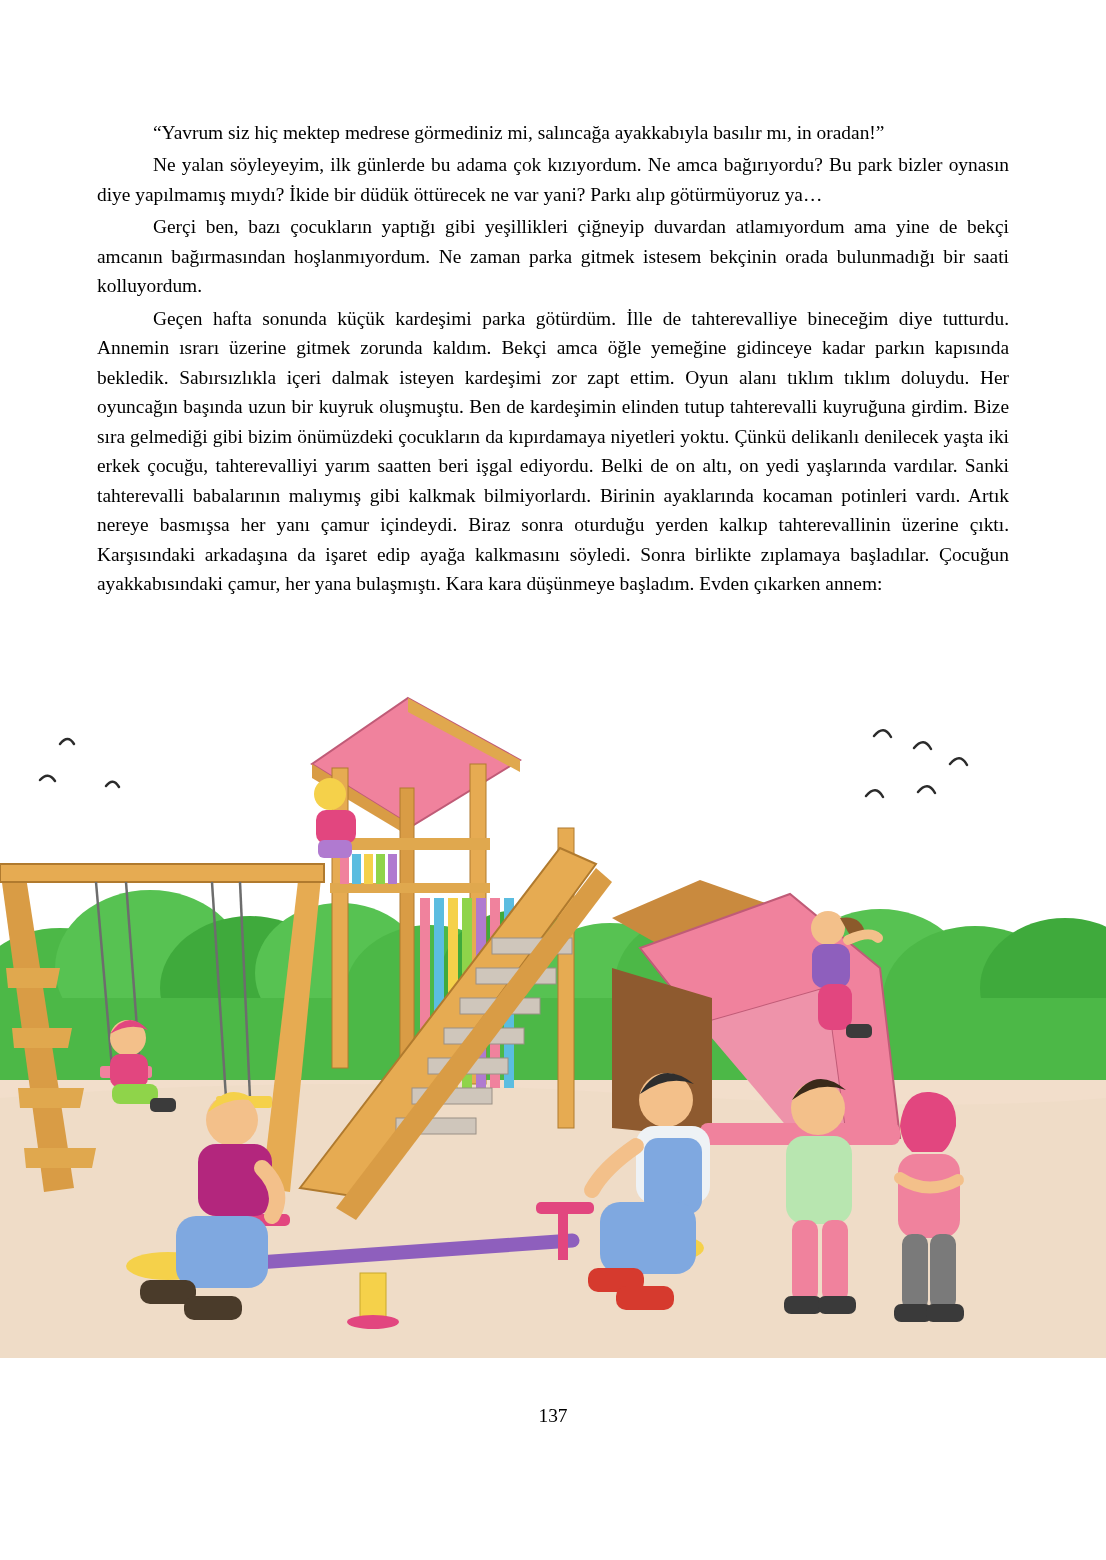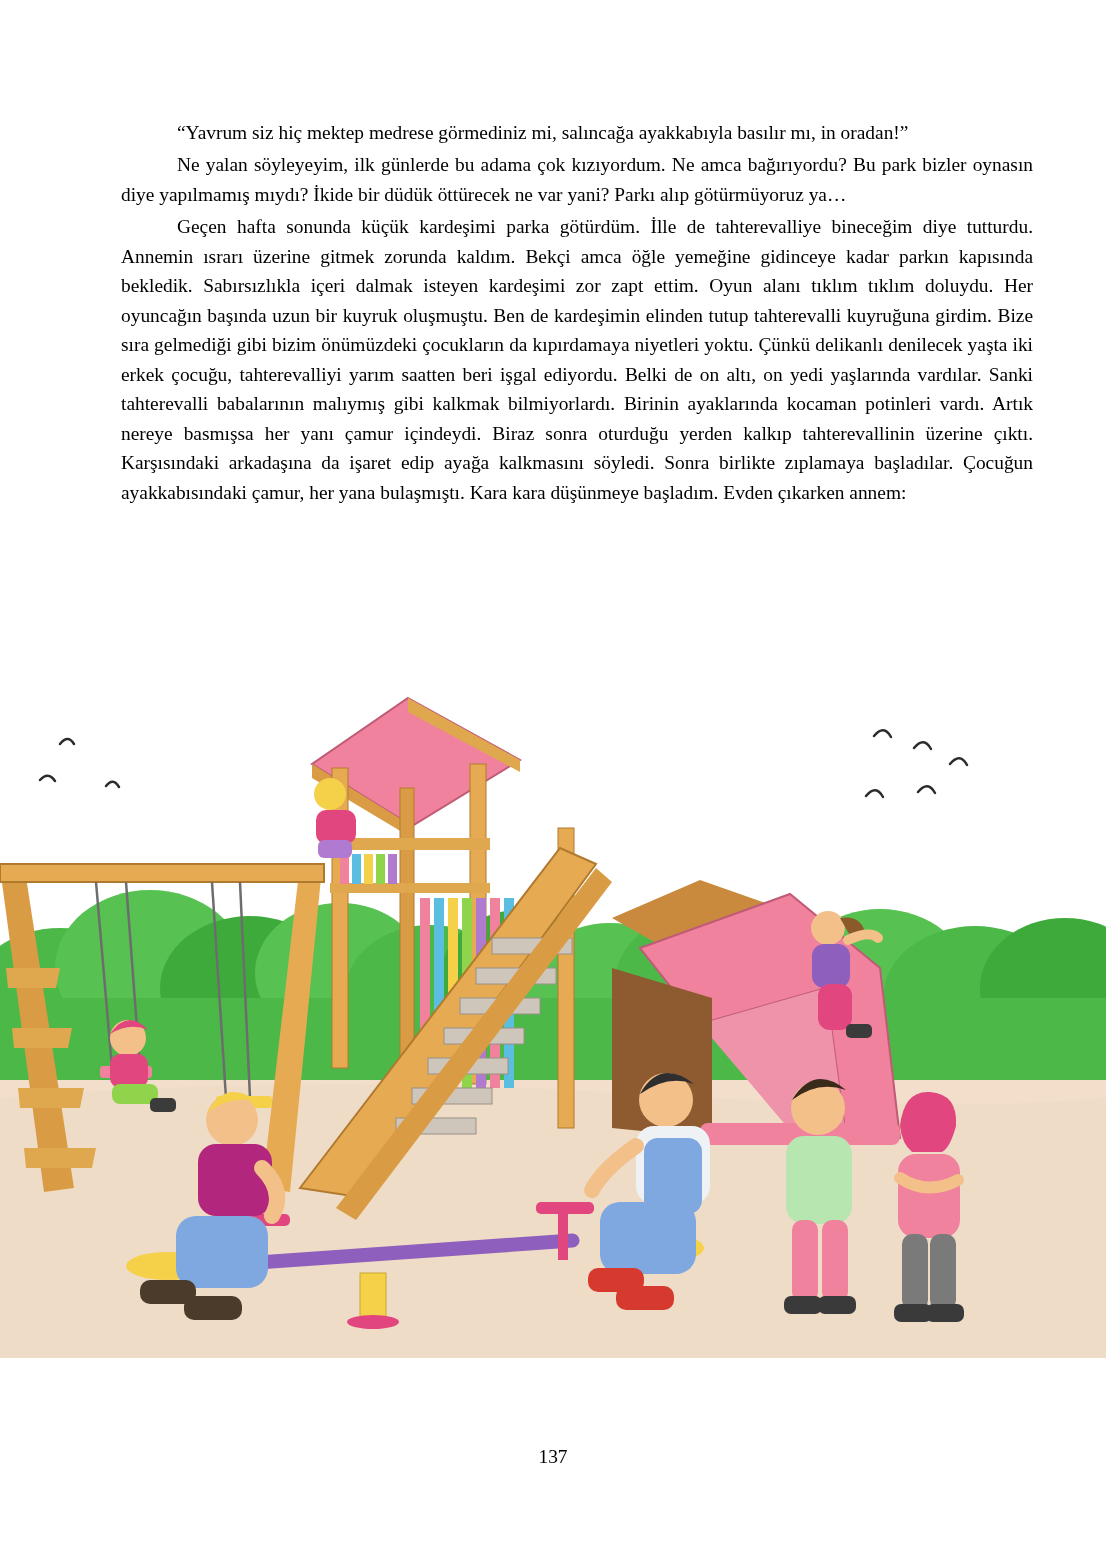--- a/index.html
+++ b/index.html
@@ -20,21 +20,20 @@
     inset: 0;
     width: 1106px;
     height: 1560px;
     background: #ffffff;
   }
   .text-block {
     position: absolute;
     left: 97px;
     top: 118px;
     width: 912px;
-    margin-left: 24px;
   }
   .para {
     font-size: 19.4px;
     line-height: 1.52;
     text-align: justify;
     text-justify: inter-word;
     margin: 0 0 3px 0;
     text-indent: 56px;
     hyphens: manual;
   }
@@ -47,32 +46,32 @@
     height: 690px;
     overflow: hidden;
   }
   .page-number {
     position: absolute;
     left: 0;
     top: 1405px;
     width: 1106px;
     text-align: center;
     font-size: 19.4px;
-    margin-top: 41px;
   }
   svg { display: block; }
 </style>
 </head>
 <body>
 
 <div class="page">
 
   <div class="text-block">
     <p class="para">“Yavrum siz hiç mektep medrese görmediniz mi, salıncağa ayakkabıyla basılır mı, in ora­dan!”</p>
     <p class="para">Ne yalan söyleyeyim, ilk günlerde bu adama çok kızıyordum. Ne amca bağırıyordu? Bu park bizler oynasın diye yapılmamış mıydı? İkide bir düdük öttürecek ne var yani? Parkı alıp götürmüyoruz ya…</p>
+    <p class="para">Gerçi ben, bazı çocukların yaptığı gibi yeşillikleri çiğneyip duvardan atlamıyordum ama yine de bekçi amcanın bağırmasından hoşlanmıyordum. Ne zaman parka gitmek istesem bek­çinin orada bulunmadığı bir saati kolluyordum.</p>
     <p class="para">Geçen hafta sonunda küçük kardeşimi parka götürdüm. İlle de tahterevalliye bineceğim diye tutturdu. Annemin ısrarı üzerine gitmek zorunda kaldım. Bekçi amca öğle yemeğine gidin­ceye kadar parkın kapısında bekledik. Sabırsızlıkla içeri dalmak isteyen kardeşimi zor zapt ettim. Oyun alanı tıklım tıklım doluydu. Her oyuncağın başında uzun bir kuyruk oluşmuştu. Ben de kardeşimin elinden tutup tahterevalli kuyruğuna girdim. Bize sıra gelmediği gibi bizim önümüzdeki çocukların da kıpırdamaya niyetleri yoktu. Çünkü delikanlı denilecek yaşta iki erkek çocuğu, tahterevalliyi yarım saatten beri işgal ediyordu. Belki de on altı, on yedi yaşla­rında vardılar. Sanki tahterevalli babalarının malıymış gibi kalkmak bilmiyorlardı. Birinin ayaklarında kocaman potinleri vardı. Artık nereye basmışsa her yanı çamur içindeydi. Biraz sonra oturduğu yerden kalkıp tahterevallinin üzerine çıktı. Karşısındaki arkadaşına da işaret edip ayağa kalkmasını söyledi. Sonra birlikte zıplamaya başladılar. Çocuğun ayakkabısındaki çamur, her yana bulaşmıştı. Kara kara düşünmeye başladım. Evden çıkarken annem:</p>
   </div>
 
   <div class="figure">
     <svg width="1106" height="690" viewBox="0 0 1106 690" xmlns="http://www.w3.org/2000/svg">
 
       <rect x="0" y="0" width="1106" height="690" fill="#ffffff"></rect>
 
       <g>
         <ellipse cx="60" cy="330" rx="90" ry="70" fill="#4cb847"></ellipse>

